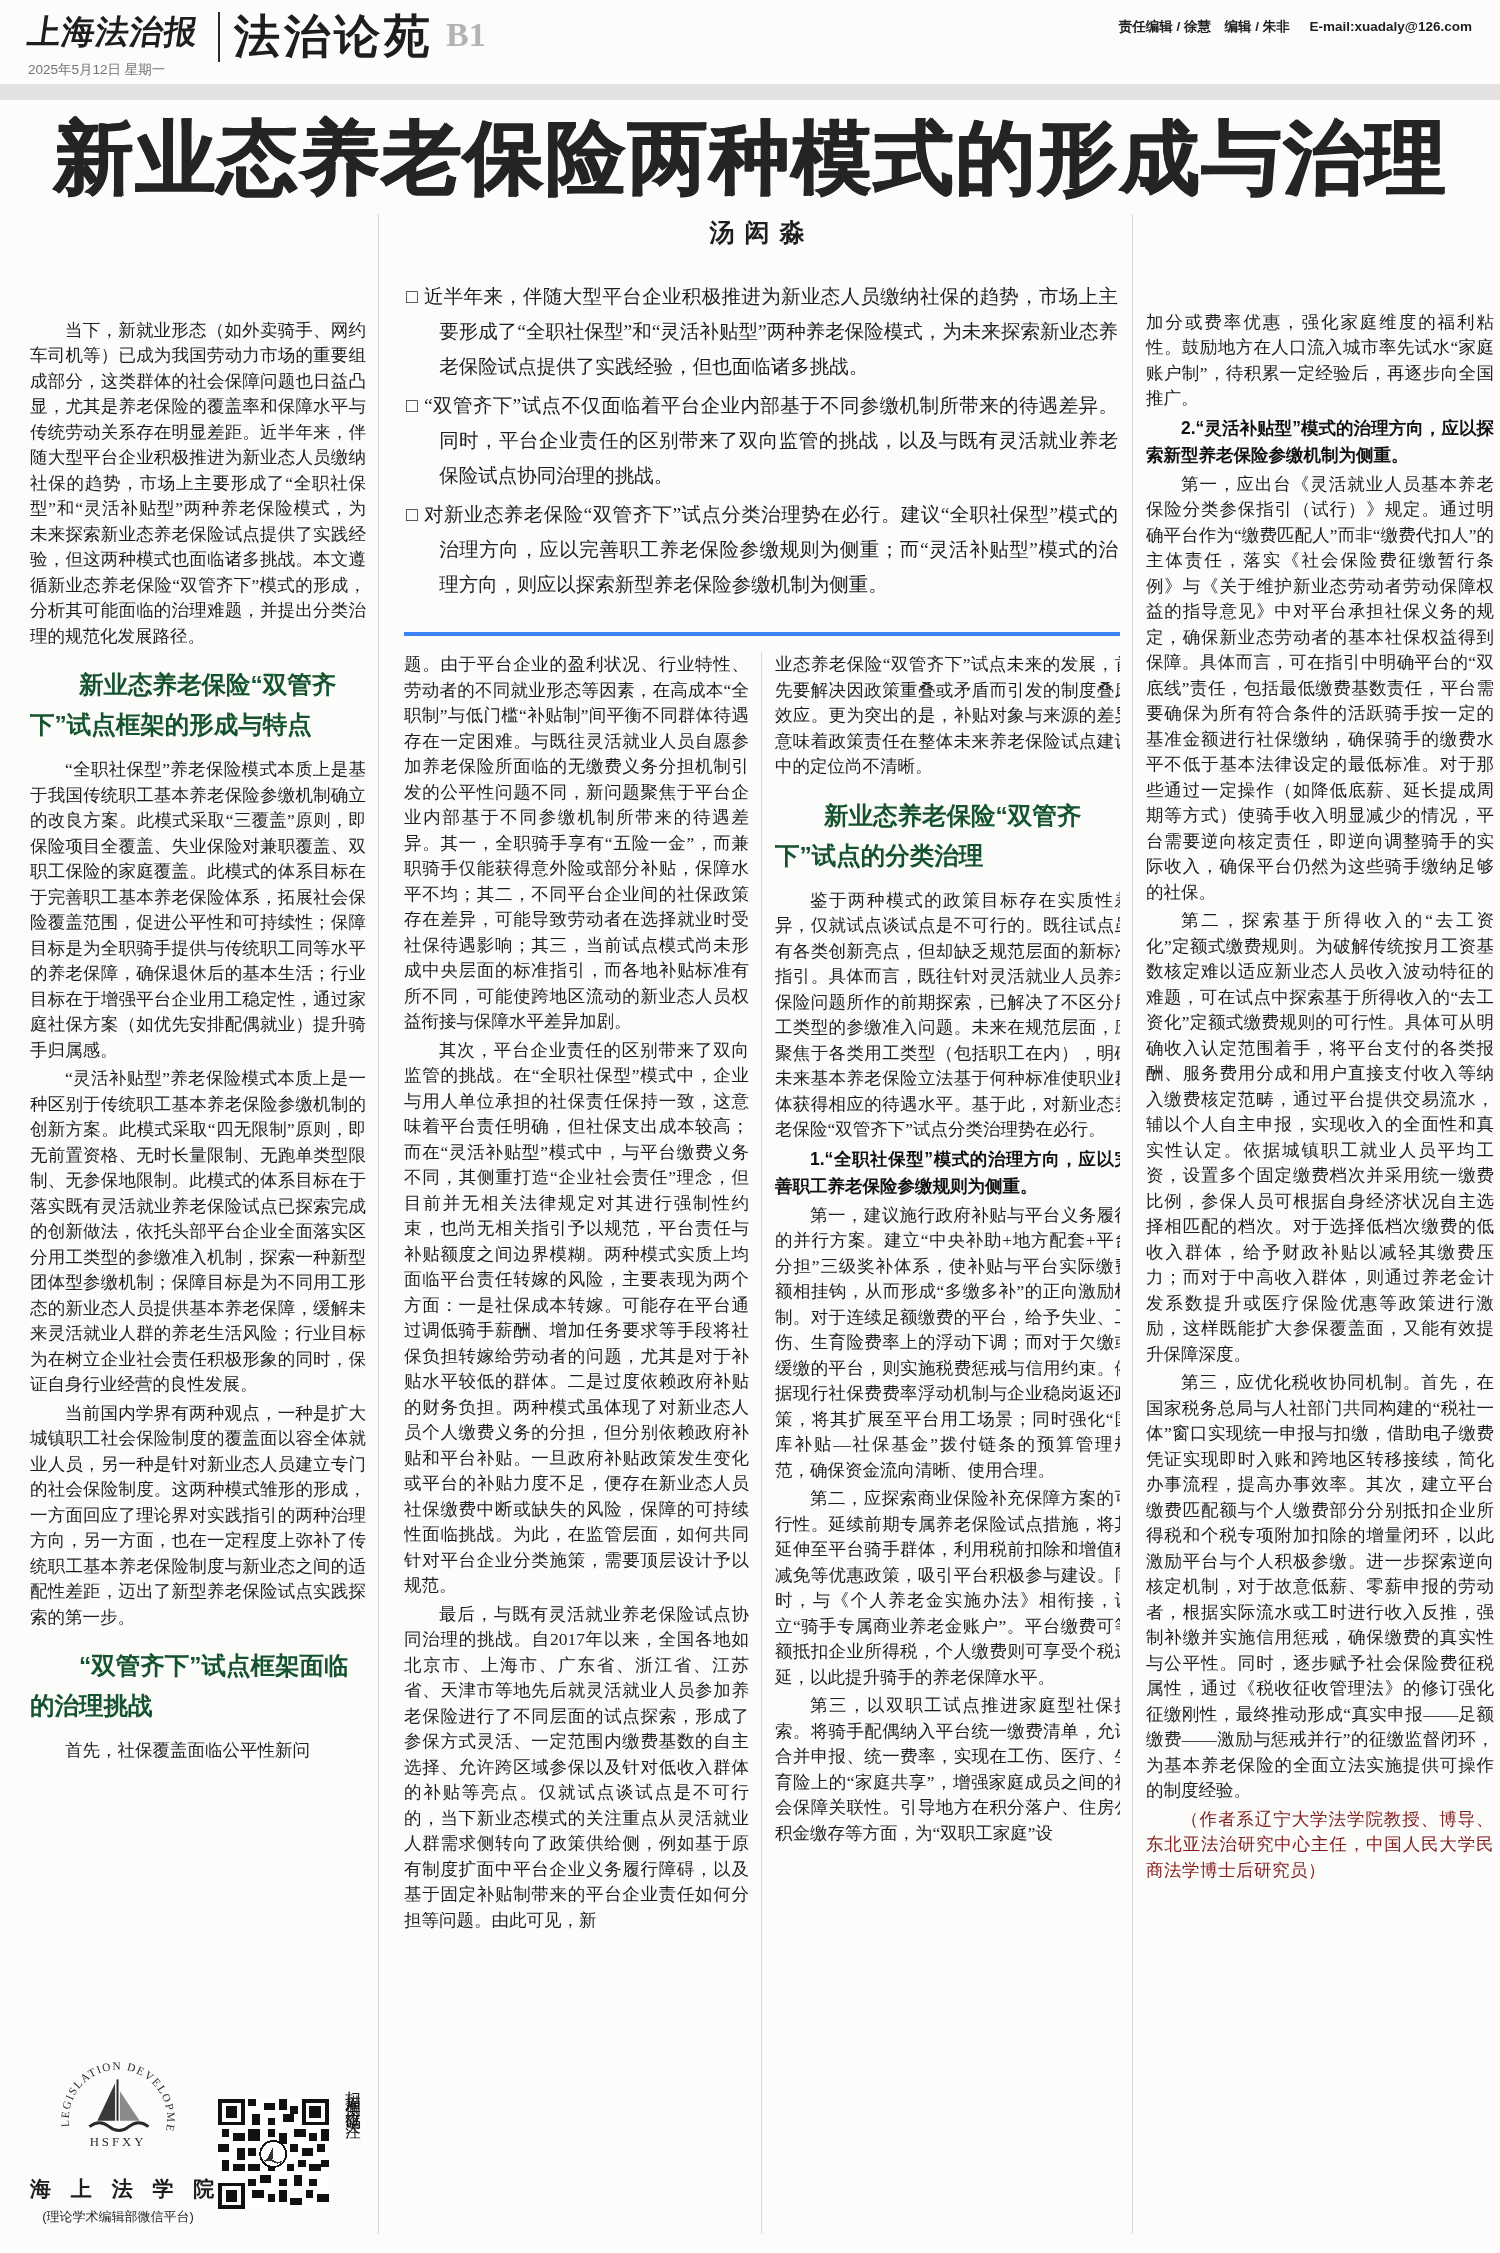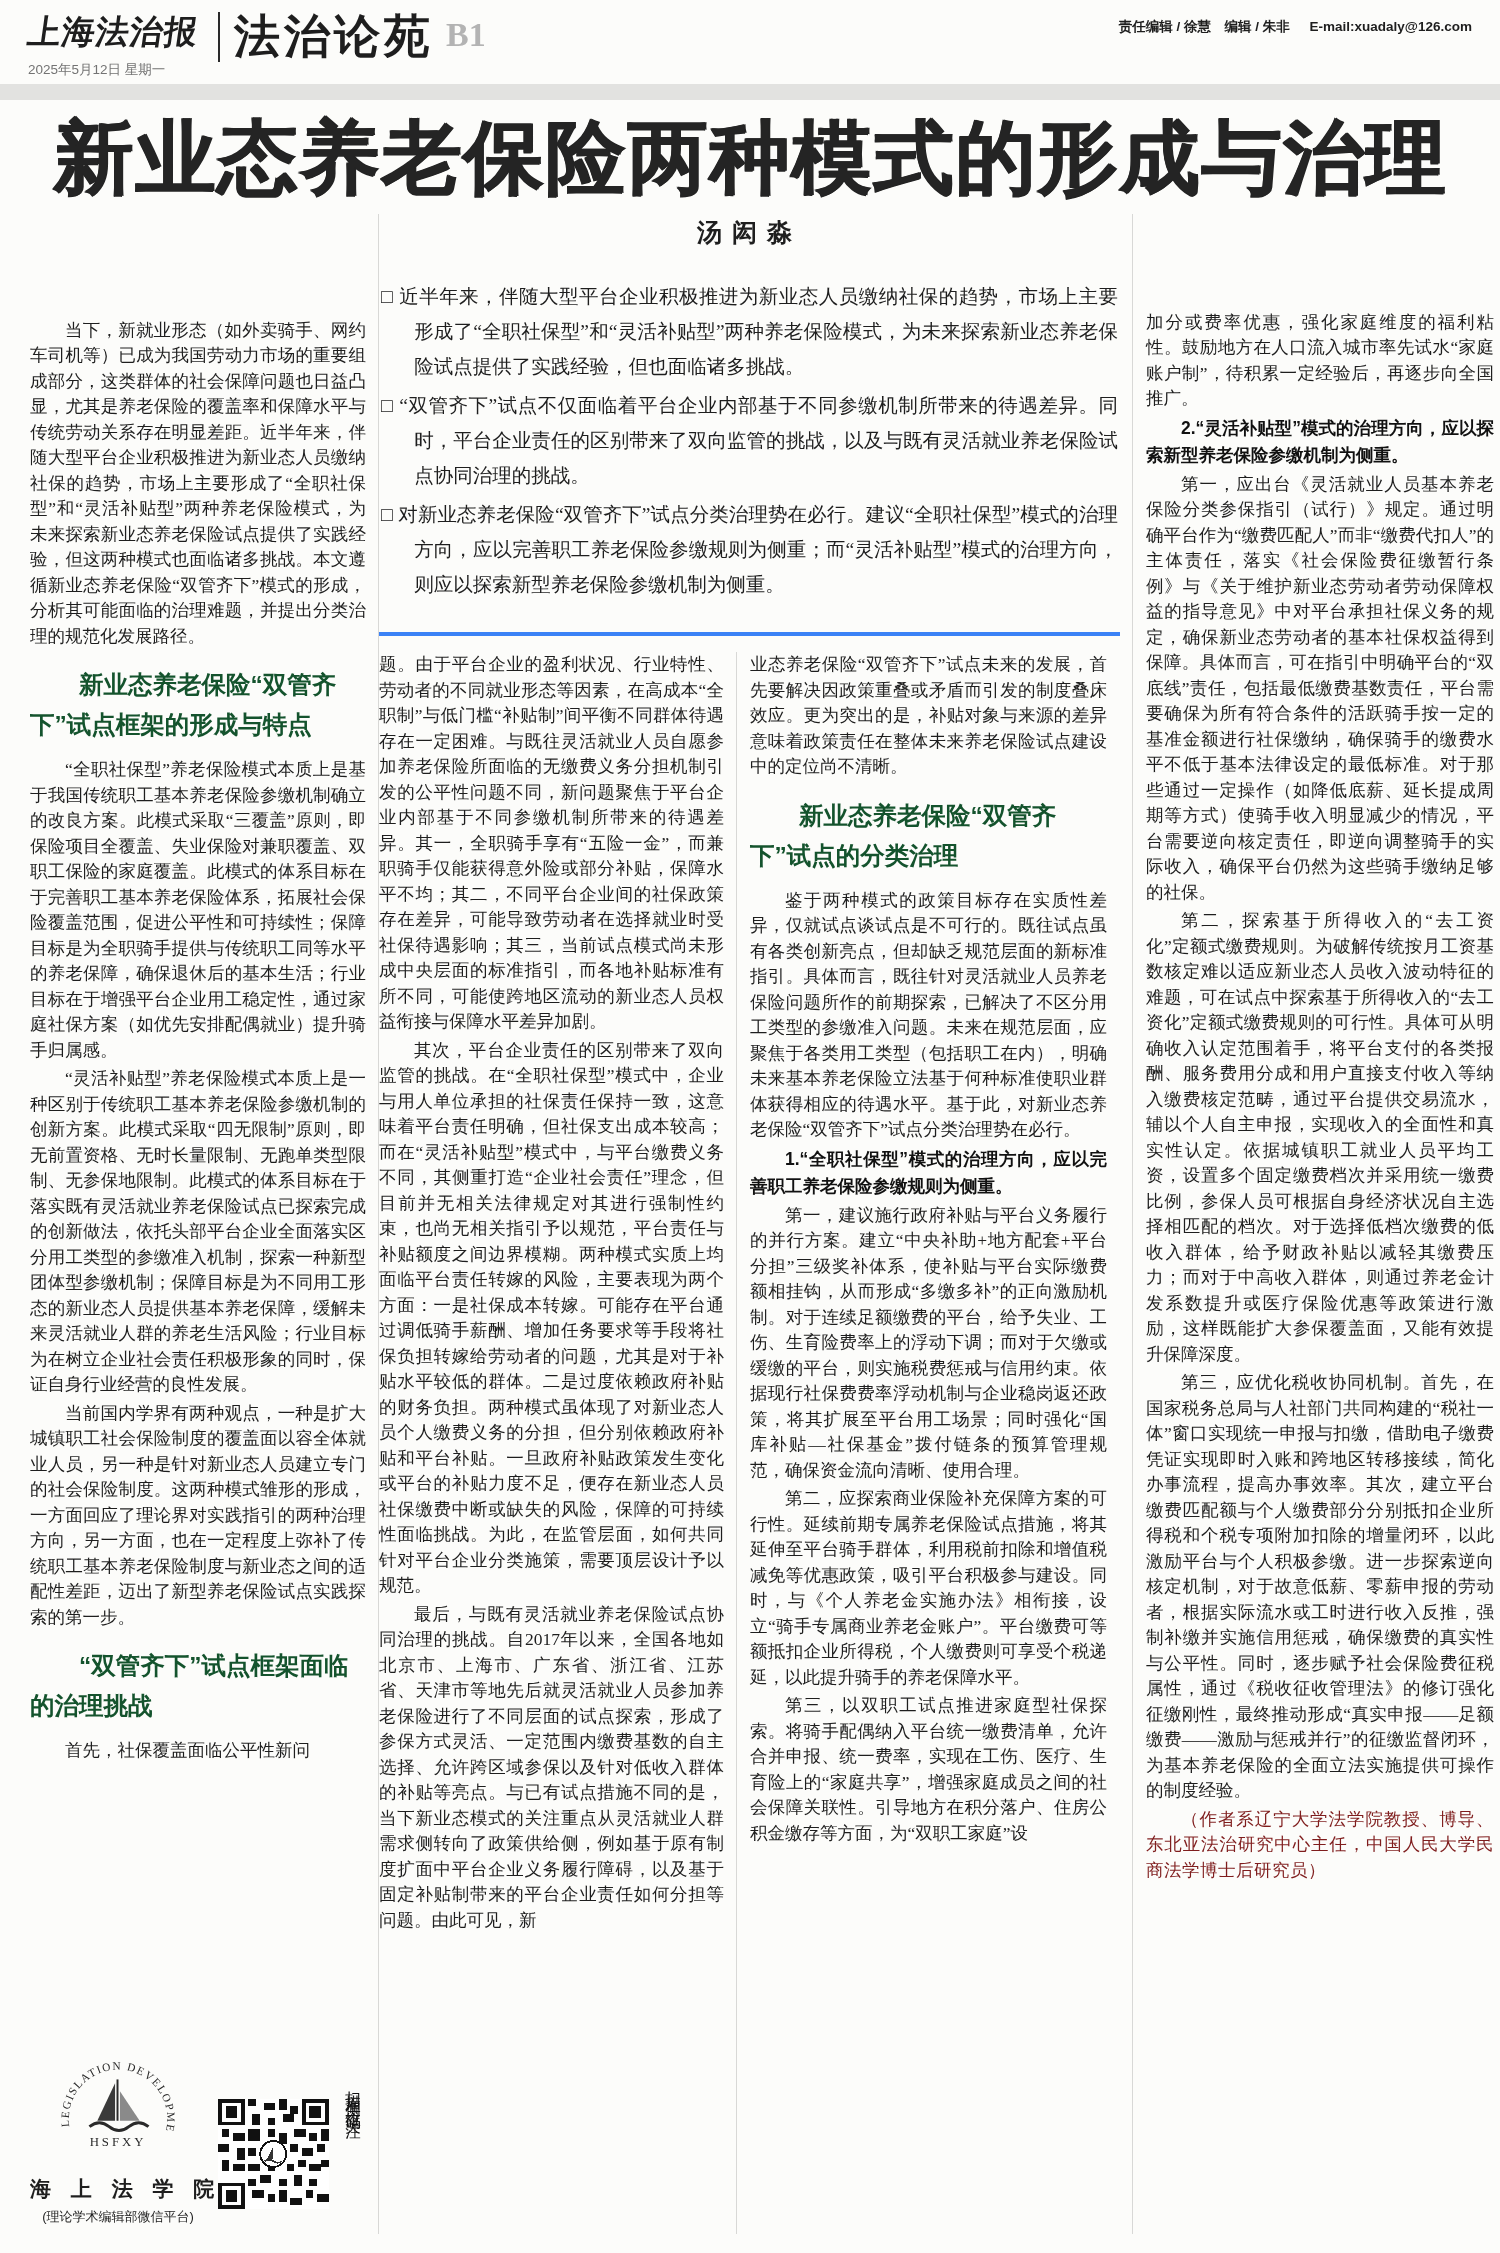--- a/index.html
+++ b/index.html
@@ -24,21 +24,21 @@
   .decor-band{height:16px;background:#e2e2e0;margin:12px 0 0 0;}
   .headline{font-size:80px;font-weight:900;text-align:center;letter-spacing:2px;
             margin-top:14px;line-height:1.12;color:#242424;
             text-shadow:1.4px 0 0 #242424, 0 0.6px 0 #242424;
             font-family:"Liberation Serif",serif;white-space:nowrap;}
   
   .body{display:flex;margin:10px 30px 0 30px;height:2020px;}
   .col{box-sizing:border-box;overflow:hidden;font-size:17.5px;line-height:25.5px;
        text-align:justify;}
   .col1{flex:0 0 336px;display:flex;flex-direction:column;padding-top:104px;}
-  .mid {flex:0 0 742px;border-left:1px solid #d8d8d6;padding-left:0;margin-left:12px;
+  .mid {flex:0 0 742px;border-left:1px solid #d8d8d6;padding-left:25px;margin-left:12px;
         display:flex;flex-direction:column;}
   .col4{flex:0 0 362px;border-left:1px solid #d8d8d6;padding-left:13px;margin-left:12px;
         padding-top:96px;}
   .midcols{display:flex;flex:1;overflow:hidden;}
   .col2{flex:0 0 345px;}
   .col3{flex:0 0 371px;border-left:1px solid #d8d8d6;padding-left:13px;margin-left:12px;}
   
   .blk{margin:0 0 3px 0;}
   .para{text-indent:2em;}
   .cont{text-indent:0;}
@@ -184,21 +184,21 @@
       <div class="author">汤闳淼</div>
       <div class="summary">
           <p class="blk bullet">近半年来，伴随大型平台企业积极推进为新业态人员缴纳社保的趋势，市场上主要形成了“全职社保型”和“灵活补贴型”两种养老保险模式，为未来探索新业态养老保险试点提供了实践经验，但也面临诸多挑战。</p>
           <p class="blk bullet">“双管齐下”试点不仅面临着平台企业内部基于不同参缴机制所带来的待遇差异。同时，平台企业责任的区别带来了双向监管的挑战，以及与既有灵活就业养老保险试点协同治理的挑战。</p>
           <p class="blk bullet">对新业态养老保险“双管齐下”试点分类治理势在必行。建议“全职社保型”模式的治理方向，应以完善职工养老保险参缴规则为侧重；而“灵活补贴型”模式的治理方向，则应以探索新型养老保险参缴机制为侧重。</p>
         </div>
       <div class="midcols">
         <div class="col col2">
             <p class="blk cont">题。由于平台企业的盈利状况、行业特性、劳动者的不同就业形态等因素，在高成本“全职制”与低门槛“补贴制”间平衡不同群体待遇存在一定困难。与既往灵活就业人员自愿参加养老保险所面临的无缴费义务分担机制引发的公平性问题不同，新问题聚焦于平台企业内部基于不同参缴机制所带来的待遇差异。其一，全职骑手享有“五险一金”，而兼职骑手仅能获得意外险或部分补贴，保障水平不均；其二，不同平台企业间的社保政策存在差异，可能导致劳动者在选择就业时受社保待遇影响；其三，当前试点模式尚未形成中央层面的标准指引，而各地补贴标准有所不同，可能使跨地区流动的新业态人员权益衔接与保障水平差异加剧。</p>
             <p class="blk para">其次，平台企业责任的区别带来了双向监管的挑战。在“全职社保型”模式中，企业与用人单位承担的社保责任保持一致，这意味着平台责任明确，但社保支出成本较高；而在“灵活补贴型”模式中，与平台缴费义务不同，其侧重打造“企业社会责任”理念，但目前并无相关法律规定对其进行强制性约束，也尚无相关指引予以规范，平台责任与补贴额度之间边界模糊。两种模式实质上均面临平台责任转嫁的风险，主要表现为两个方面：一是社保成本转嫁。可能存在平台通过调低骑手薪酬、增加任务要求等手段将社保负担转嫁给劳动者的问题，尤其是对于补贴水平较低的群体。二是过度依赖政府补贴的财务负担。两种模式虽体现了对新业态人员个人缴费义务的分担，但分别依赖政府补贴和平台补贴。一旦政府补贴政策发生变化或平台的补贴力度不足，便存在新业态人员社保缴费中断或缺失的风险，保障的可持续性面临挑战。为此，在监管层面，如何共同针对平台企业分类施策，需要顶层设计予以规范。</p>
-            <p class="blk para">最后，与既有灵活就业养老保险试点协同治理的挑战。自2017年以来，全国各地如北京市、上海市、广东省、浙江省、江苏省、天津市等地先后就灵活就业人员参加养老保险进行了不同层面的试点探索，形成了参保方式灵活、一定范围内缴费基数的自主选择、允许跨区域参保以及针对低收入群体的补贴等亮点。与已有试点措施不同的是，当下新业态模式的关注重点从灵活就业人群需求侧转向了政策供给侧，例如基于原有制度扩面中平台企业义务履行障碍，以及基于固定补贴制带来的平台企业责任如何分担等问题。由此可见，新</p>
+            <p class="blk para">最后，与既有灵活就业养老保险试点协同治理的挑战。自2017年以来，全国各地如北京市、上海市、广东省、浙江省、江苏省、天津市等地先后就灵活就业人员参加养老保险进行了不同层面的试点探索，形成了参保方式灵活、一定范围内缴费基数的自主选择、允许跨区域参保以及针对低收入群体的补贴等亮点。仅就试点谈试点是不可行的，当下新业态模式的关注重点从灵活就业人群需求侧转向了政策供给侧，例如基于原有制度扩面中平台企业义务履行障碍，以及基于固定补贴制带来的平台企业责任如何分担等问题。由此可见，新</p>
           </div>
         <div class="col col3">
             <p class="blk cont">业态养老保险“双管齐下”试点未来的发展，首先要解决因政策重叠或矛盾而引发的制度叠床效应。更为突出的是，补贴对象与来源的差异意味着政策责任在整体未来养老保险试点建设中的定位尚不清晰。</p>
             <h3 class="blk heading">新业态养老保险“双管齐下”试点的分类治理</h3>
             <p class="blk para">鉴于两种模式的政策目标存在实质性差异，仅就试点谈试点是不可行的。既往试点虽有各类创新亮点，但却缺乏规范层面的新标准指引。具体而言，既往针对灵活就业人员养老保险问题所作的前期探索，已解决了不区分用工类型的参缴准入问题。未来在规范层面，应聚焦于各类用工类型（包括职工在内），明确未来基本养老保险立法基于何种标准使职业群体获得相应的待遇水平。基于此，对新业态养老保险“双管齐下”试点分类治理势在必行。</p>
             <p class="blk bold">1.“全职社保型”模式的治理方向，应以完善职工养老保险参缴规则为侧重。</p>
             <p class="blk para">第一，建议施行政府补贴与平台义务履行的并行方案。建立“中央补助+地方配套+平台分担”三级奖补体系，使补贴与平台实际缴费额相挂钩，从而形成“多缴多补”的正向激励机制。对于连续足额缴费的平台，给予失业、工伤、生育险费率上的浮动下调；而对于欠缴或缓缴的平台，则实施税费惩戒与信用约束。依据现行社保费费率浮动机制与企业稳岗返还政策，将其扩展至平台用工场景；同时强化“国库补贴—社保基金”拨付链条的预算管理规范，确保资金流向清晰、使用合理。</p>
             <p class="blk para">第二，应探索商业保险补充保障方案的可行性。延续前期专属养老保险试点措施，将其延伸至平台骑手群体，利用税前扣除和增值税减免等优惠政策，吸引平台积极参与建设。同时，与《个人养老金实施办法》相衔接，设立“骑手专属商业养老金账户”。平台缴费可等额抵扣企业所得税，个人缴费则可享受个税递延，以此提升骑手的养老保障水平。</p>
             <p class="blk para">第三，以双职工试点推进家庭型社保探索。将骑手配偶纳入平台统一缴费清单，允许合并申报、统一费率，实现在工伤、医疗、生育险上的“家庭共享”，增强家庭成员之间的社会保障关联性。引导地方在积分落户、住房公积金缴存等方面，为“双职工家庭”设</p>
           </div>

